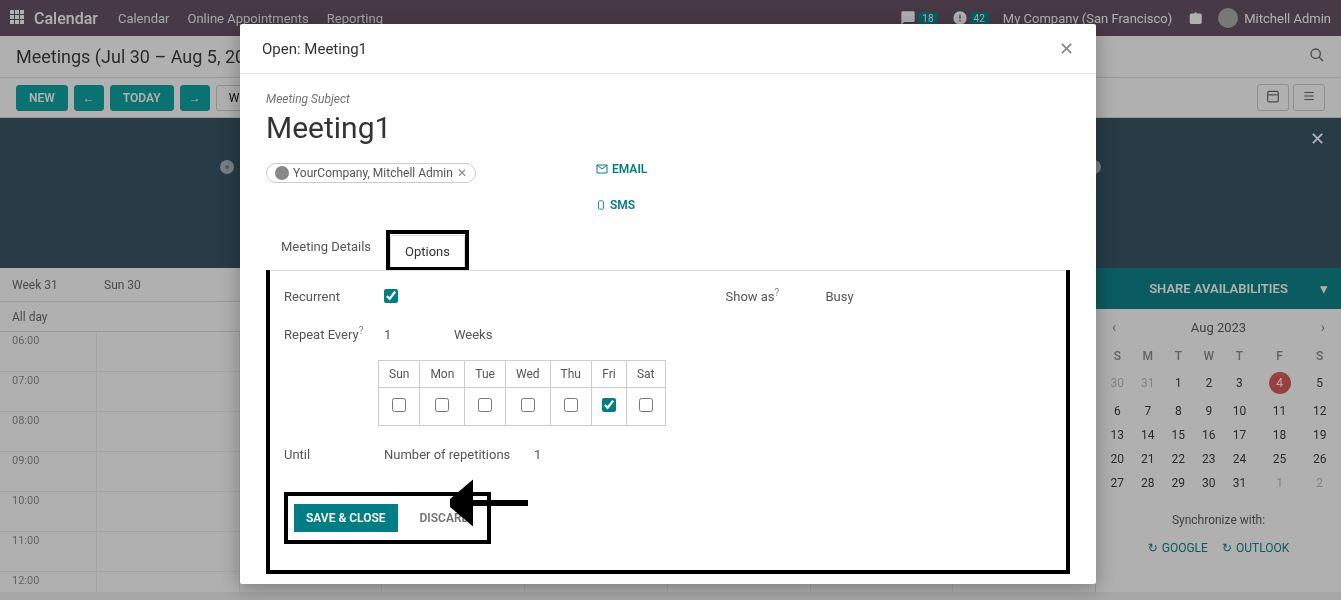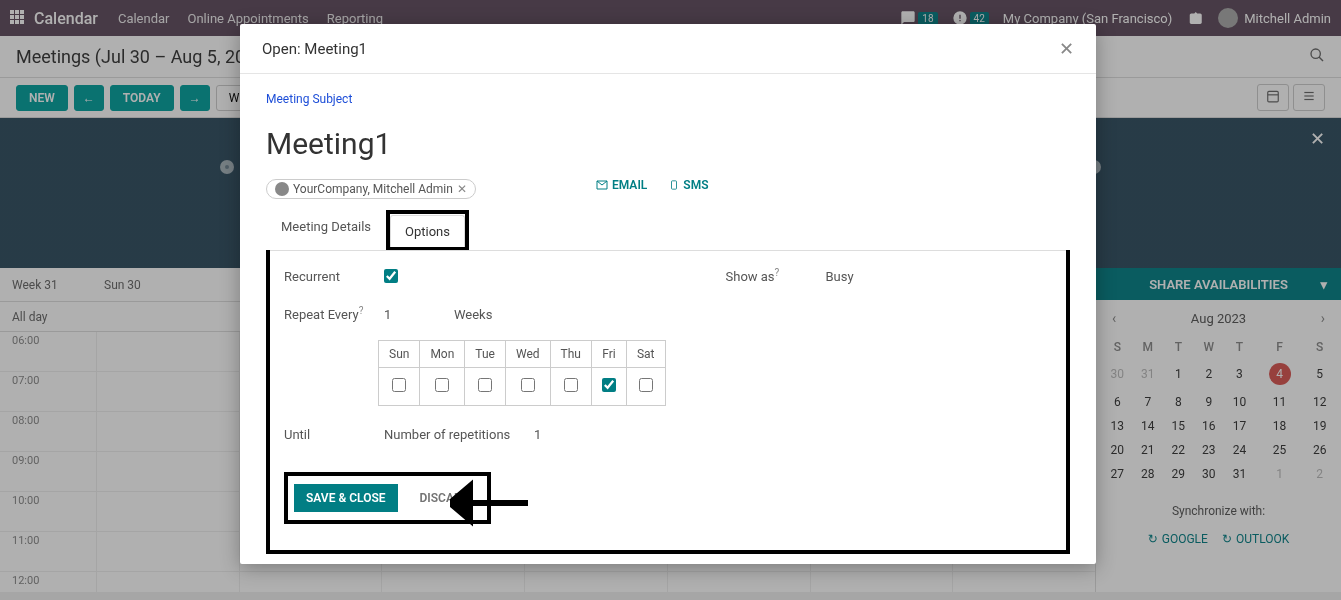--- a/index.html
+++ b/index.html
@@ -46,47 +46,47 @@
 .cal-header-row { display: flex; border-bottom: 1px solid #ddd; height: 34px; align-items: center; font-size: 12px; color: #666; }
 .week-cell { width: 96px; padding-left: 12px; }
 .day-cell { flex: 1; padding-left: 8px; }
 .allday-row { display: flex; border-bottom: 1px solid #ddd; height: 30px; align-items: center; font-size: 12px; color: #666; }
 .time-grid { position: relative; }
 .time-row { display: flex; height: 40px; border-bottom: 1px solid #eee; }
 .time-label { width: 96px; padding: 2px 12px; font-size: 11px; color: #888; }
 .time-cell { flex: 1; border-left: 1px solid #eee; }
 
 .cal-right { width: 246px; background: #fff; border-left: 1px solid #ddd; }
-.share-btn { background: #017e84; color: #fff; height: 32px; display: flex; align-items: center; justify-content: center; font-size: 13px; font-weight: 600; position: relative; cursor: pointer; }
+.share-btn { background: #017e84; color: #fff; height: 41px; display: flex; align-items: center; justify-content: center; font-size: 13px; font-weight: 600; position: relative; cursor: pointer; }
 .share-btn .chev { position: absolute; right: 14px; }
 .mini-cal { padding: 10px 6px; }
 .mini-cal-header { display: flex; align-items: center; justify-content: space-between; padding: 0 10px; font-size: 13px; color: #555; margin-bottom: 10px; }
 .mini-cal-header .nav { cursor: pointer; color: #888; font-size: 14px; }
 .mini-cal table { width: 100%; border-collapse: collapse; font-size: 12px; text-align: center; }
 .mini-cal th { color: #888; font-weight: 500; padding: 4px 0; }
 .mini-cal td { padding: 5px 0; color: #333; cursor: pointer; }
 .mini-cal td.dim { color: #bbb; }
 .mini-cal td.today span { background: #d9534f; color: #fff; border-radius: 50%; display: inline-block; width: 22px; height: 22px; line-height: 22px; }
 .sync-row { text-align: center; font-size: 12px; color: #555; padding: 8px 0; }
 .sync-btns { display: flex; justify-content: center; gap: 14px; padding: 6px 0; }
 .sync-btn { color: #017e84; font-size: 12px; cursor: pointer; display: flex; align-items: center; gap: 4px; }
 
 
 .overlay { position: absolute; inset: 0; background: rgba(30,30,30,0.35); z-index: 100; }
 .modal { position: absolute; left: 240px; top: 24px; width: 856px; background: #fff; z-index: 101; border-radius: 2px; box-shadow: 0 4px 20px rgba(0,0,0,0.3); }
 .modal-header { display: flex; align-items: center; padding: 14px 22px; border-bottom: 1px solid #e5e5e5; }
 .modal-title { font-size: 15px; color: #333; }
 .modal-close { margin-left: auto; color: #888; font-size: 18px; cursor: pointer; }
 .modal-body { padding: 18px 26px 10px 26px; }
-.field-label { font-size: 12px; color: #1d4ed8; margin-bottom: 20px; }
+.field-label { font-size: 12px; color: #737373; margin-bottom: 4px; font-style: italic; }
 .big-title { font-size: 30px; color: #333; margin-bottom: 18px; }
 .chip { display: inline-flex; align-items: center; border: 1px solid #ccc; border-radius: 12px; padding: 2px 8px; font-size: 12px; color: #555; gap: 4px; }
 .chip .x { cursor: pointer; color: #888; }
 .chip .avatar { width: 14px; height: 14px; border-radius: 50%; background: #888; }
-.comm-row { display: flex; gap: 22px; margin-left: 330px; margin-top: -22px; margin-bottom: 18px; }
+.comm-row { display: flex; gap: 22px; margin-left: 330px; margin-top: -22px; margin-bottom: 18px; flex-direction: column; }
 .comm-item { color: #017e84; font-size: 12px; font-weight: 600; cursor: pointer; display: flex; align-items: center; gap: 4px; }
 .tabs { display: flex; border-bottom: 1px solid #ddd; margin-top: 10px; }
 .tab { padding: 8px 14px; font-size: 13px; color: #555; cursor: pointer; border: 1px solid transparent; border-bottom: none; }
 .tab.active { border-color: #ddd; background: #fff; position: relative; top: 1px; border-radius: 3px 3px 0 0; color: #333; text-align: right; }
 .tab-hl { border: 4px solid #000; display: inline-block; }
 .options-panel { padding: 14px 0; display: flex; gap: 60px; border: 4px solid #000; border-top: none; margin-top: -1px; padding-left: 14px; padding-right: 14px; }
 .opt-col { flex: 1; font-size: 13px; color: #555; }
 .opt-row { display: flex; align-items: center; margin-bottom: 14px; min-height: 24px; }
 .opt-label { width: 100px; }
 .opt-label sup { color: #888; font-size: 10px; }

